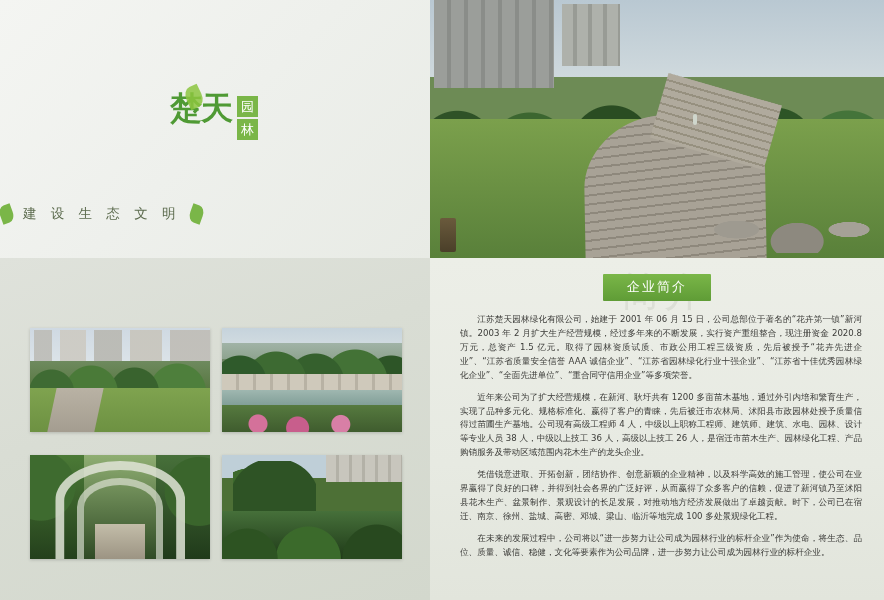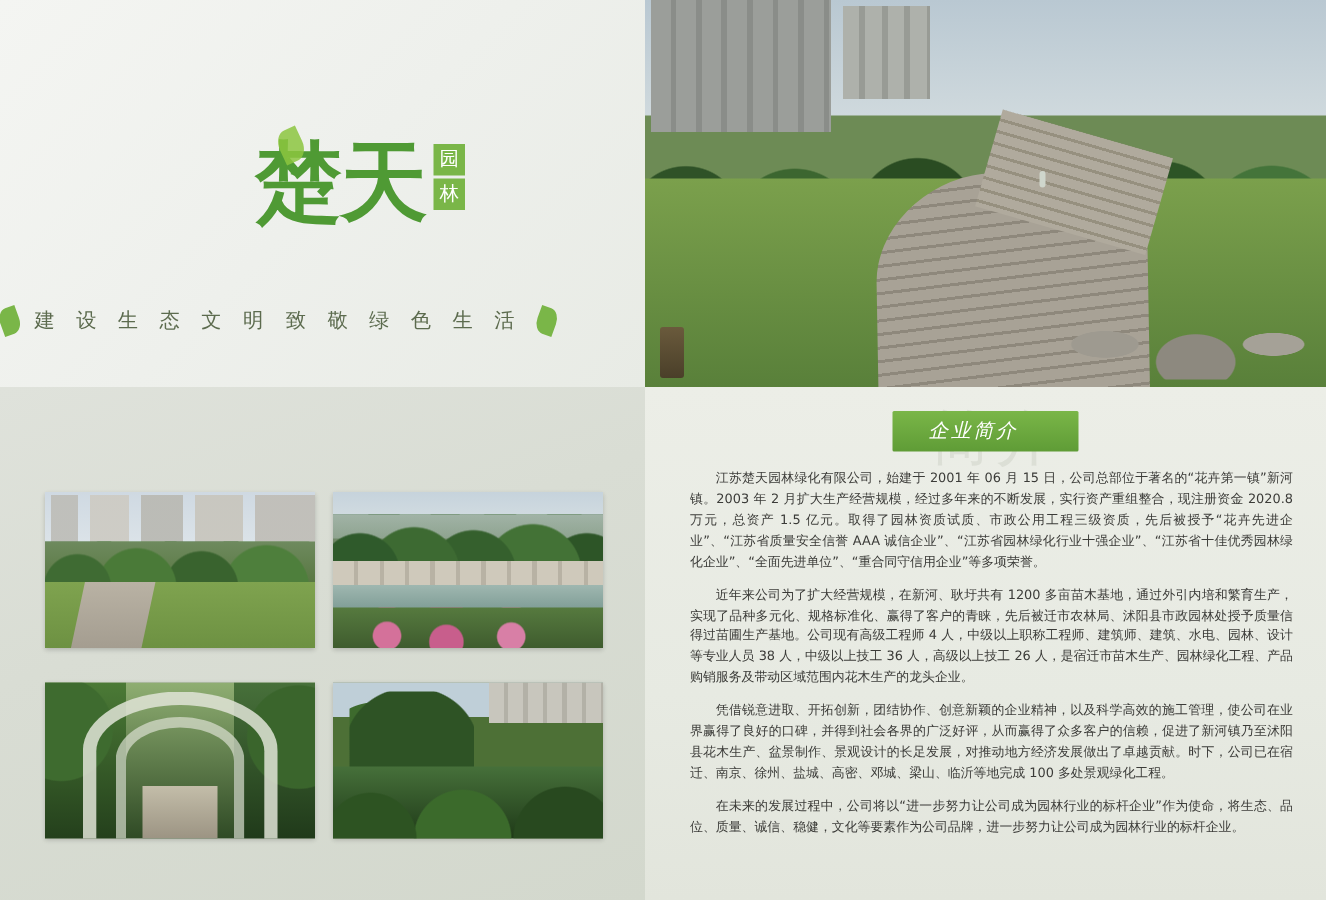--- a/index.html
+++ b/index.html
@@ -41,21 +41,21 @@
 
   
   .logo-block {
     position: absolute;
     left: 170px; top: 92px;
     display: flex;
     align-items: flex-start;
   }
   .logo-chu {
     font-family: "DejaVu Serif", serif;
-    font-size: 58px;
+    font-size: 32px;
     font-weight: bold;
     color: #4f9a34;
     line-height: 1.0;
     letter-spacing: -1px;
   }
   .logo-badge {
     margin-left: 5px;
     margin-top: 4px;
     display: flex;
     flex-direction: column;
@@ -283,24 +283,23 @@
   }
   .section-title {
     position: relative;
     margin: 16px auto 0 auto;
     width: 108px;
     text-align: center;
     font-family: "DejaVu Sans", sans-serif;
     font-size: 13px;
     color: #ffffff;
     background: linear-gradient(#7ab648,#5f9c36);
-    padding: 4px 16px 5px 0;
+    padding: 4px 0 5px 0;
     letter-spacing: 2px;
     border-radius: 1px;
-    font-style: italic;
   }
   .body-text {
     position: relative;
     margin: 12px 22px 0 30px;
     font-family: "DejaVu Sans", sans-serif;
     font-size: 8.6px;
     line-height: 1.62;
     color: #3b3b38;
     text-align: justify;
     text-indent: 2em;
@@ -321,21 +320,20 @@
       <div class="logo-badge">
         <span>园</span>
         <span>林</span>
       </div>
     </div>
     <div class="leaf-deco"></div>
 
     <div class="slogan-row">
       <span class="leaf-icon"></span>
       <span class="slogan-text">建 设 生 态 文 明</span>
-      <span class="slogan-text">致 敬 绿 色 生 活</span>
       <span class="leaf-icon right"></span>
     </div>
 
     <div class="photo ph1">
       <div class="ph-sky p1-sky"></div>
       <div class="p1-bld"></div>
       <div class="p1-trees"></div>
       <div class="p1-lawn"></div>
       <div class="p1-path"></div>
     </div>

